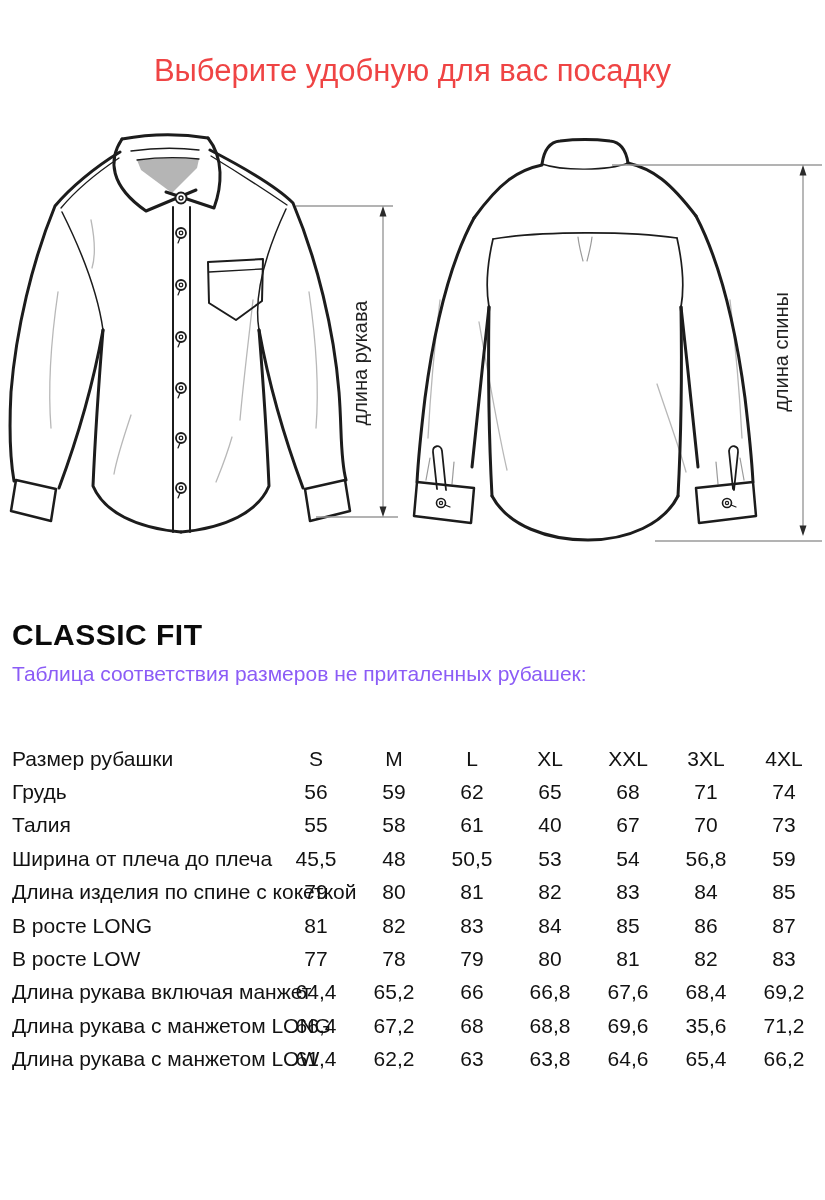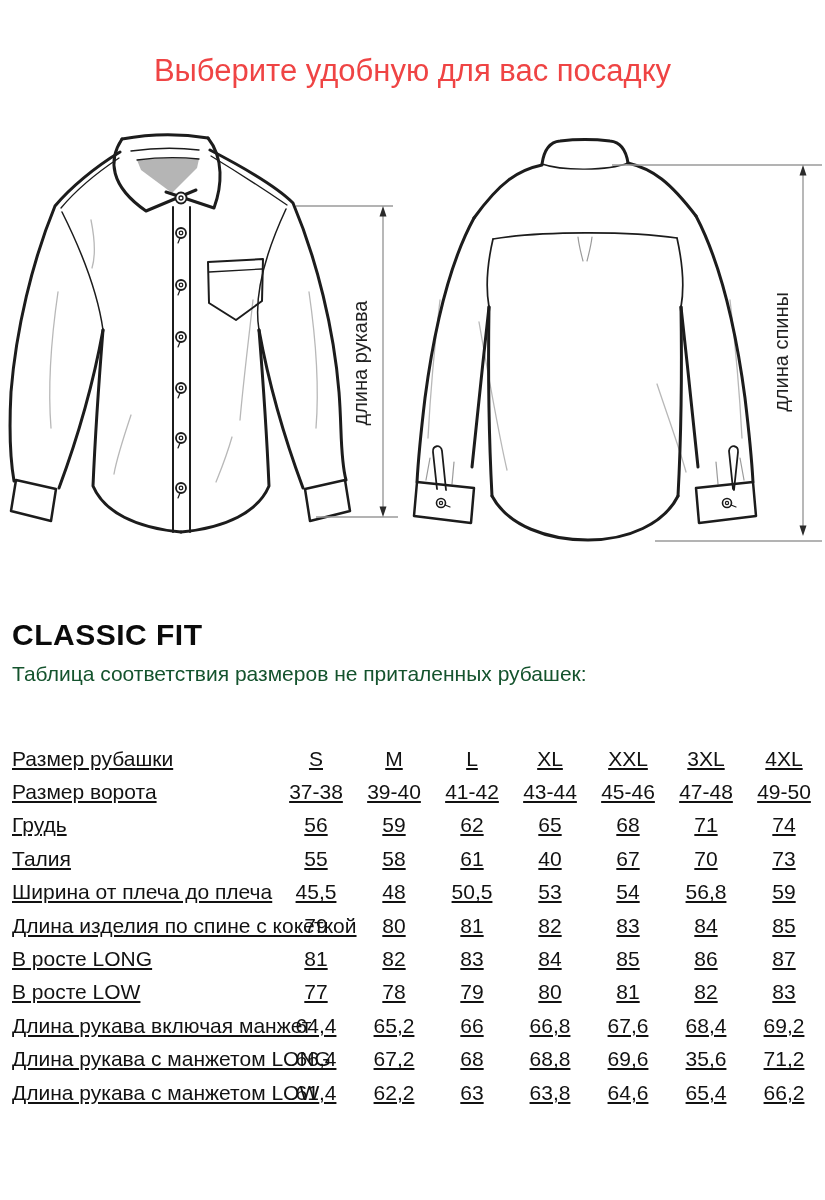--- a/index.html
+++ b/index.html
@@ -8,23 +8,23 @@
 
   .page-title{position:absolute;top:54px;left:0;width:825px;text-align:center;
               font-size:31px;line-height:1.1;font-weight:400;color:#ef4444;}
 
   .diagram-wrap{position:absolute;top:120px;left:0;width:825px;height:480px;}
   svg text{font-family:"Liberation Sans","DejaVu Sans",sans-serif;}
 
   .fit-heading{position:absolute;top:619px;left:12px;font-size:30px;line-height:1.05;
                font-weight:900;letter-spacing:.5px;color:#0b0b0b;}
   .fit-subtitle{position:absolute;top:661px;left:12px;font-size:21px;line-height:1.2;
-                font-weight:400;color:#14532d;}
-
-  .size-table{position:absolute;top:742px;left:0;width:789px;text-decoration:underline;}
+                font-weight:400;color:#8b5cf6;}
+
+  .size-table{position:absolute;top:742px;left:0;width:789px;}
   .trow{display:grid;grid-template-columns:265px repeat(7,78px);height:33.4px;
         align-items:center;padding-left:12px;}
   .tlabel{font-size:21px;white-space:nowrap;color:#121212;}
   .tcell{font-size:21px;text-align:center;color:#121212;}
 </style>
 </head>
 <body>
 
 <div class="page-title">Выберите удобную для вас посадку</div>
 
@@ -179,30 +179,20 @@
       <div class="tlabel">Размер рубашки</div>
       <div class="tcell">S</div>
       <div class="tcell">M</div>
       <div class="tcell">L</div>
       <div class="tcell">XL</div>
       <div class="tcell">XXL</div>
       <div class="tcell">3XL</div>
       <div class="tcell">4XL</div>
     </div>
     <div class="trow">
-      <div class="tlabel">Размер ворота</div>
-      <div class="tcell">37-38</div>
-      <div class="tcell">39-40</div>
-      <div class="tcell">41-42</div>
-      <div class="tcell">43-44</div>
-      <div class="tcell">45-46</div>
-      <div class="tcell">47-48</div>
-      <div class="tcell">49-50</div>
-    </div>
-    <div class="trow">
       <div class="tlabel">Грудь</div>
       <div class="tcell">56</div>
       <div class="tcell">59</div>
       <div class="tcell">62</div>
       <div class="tcell">65</div>
       <div class="tcell">68</div>
       <div class="tcell">71</div>
       <div class="tcell">74</div>
     </div>
     <div class="trow">

